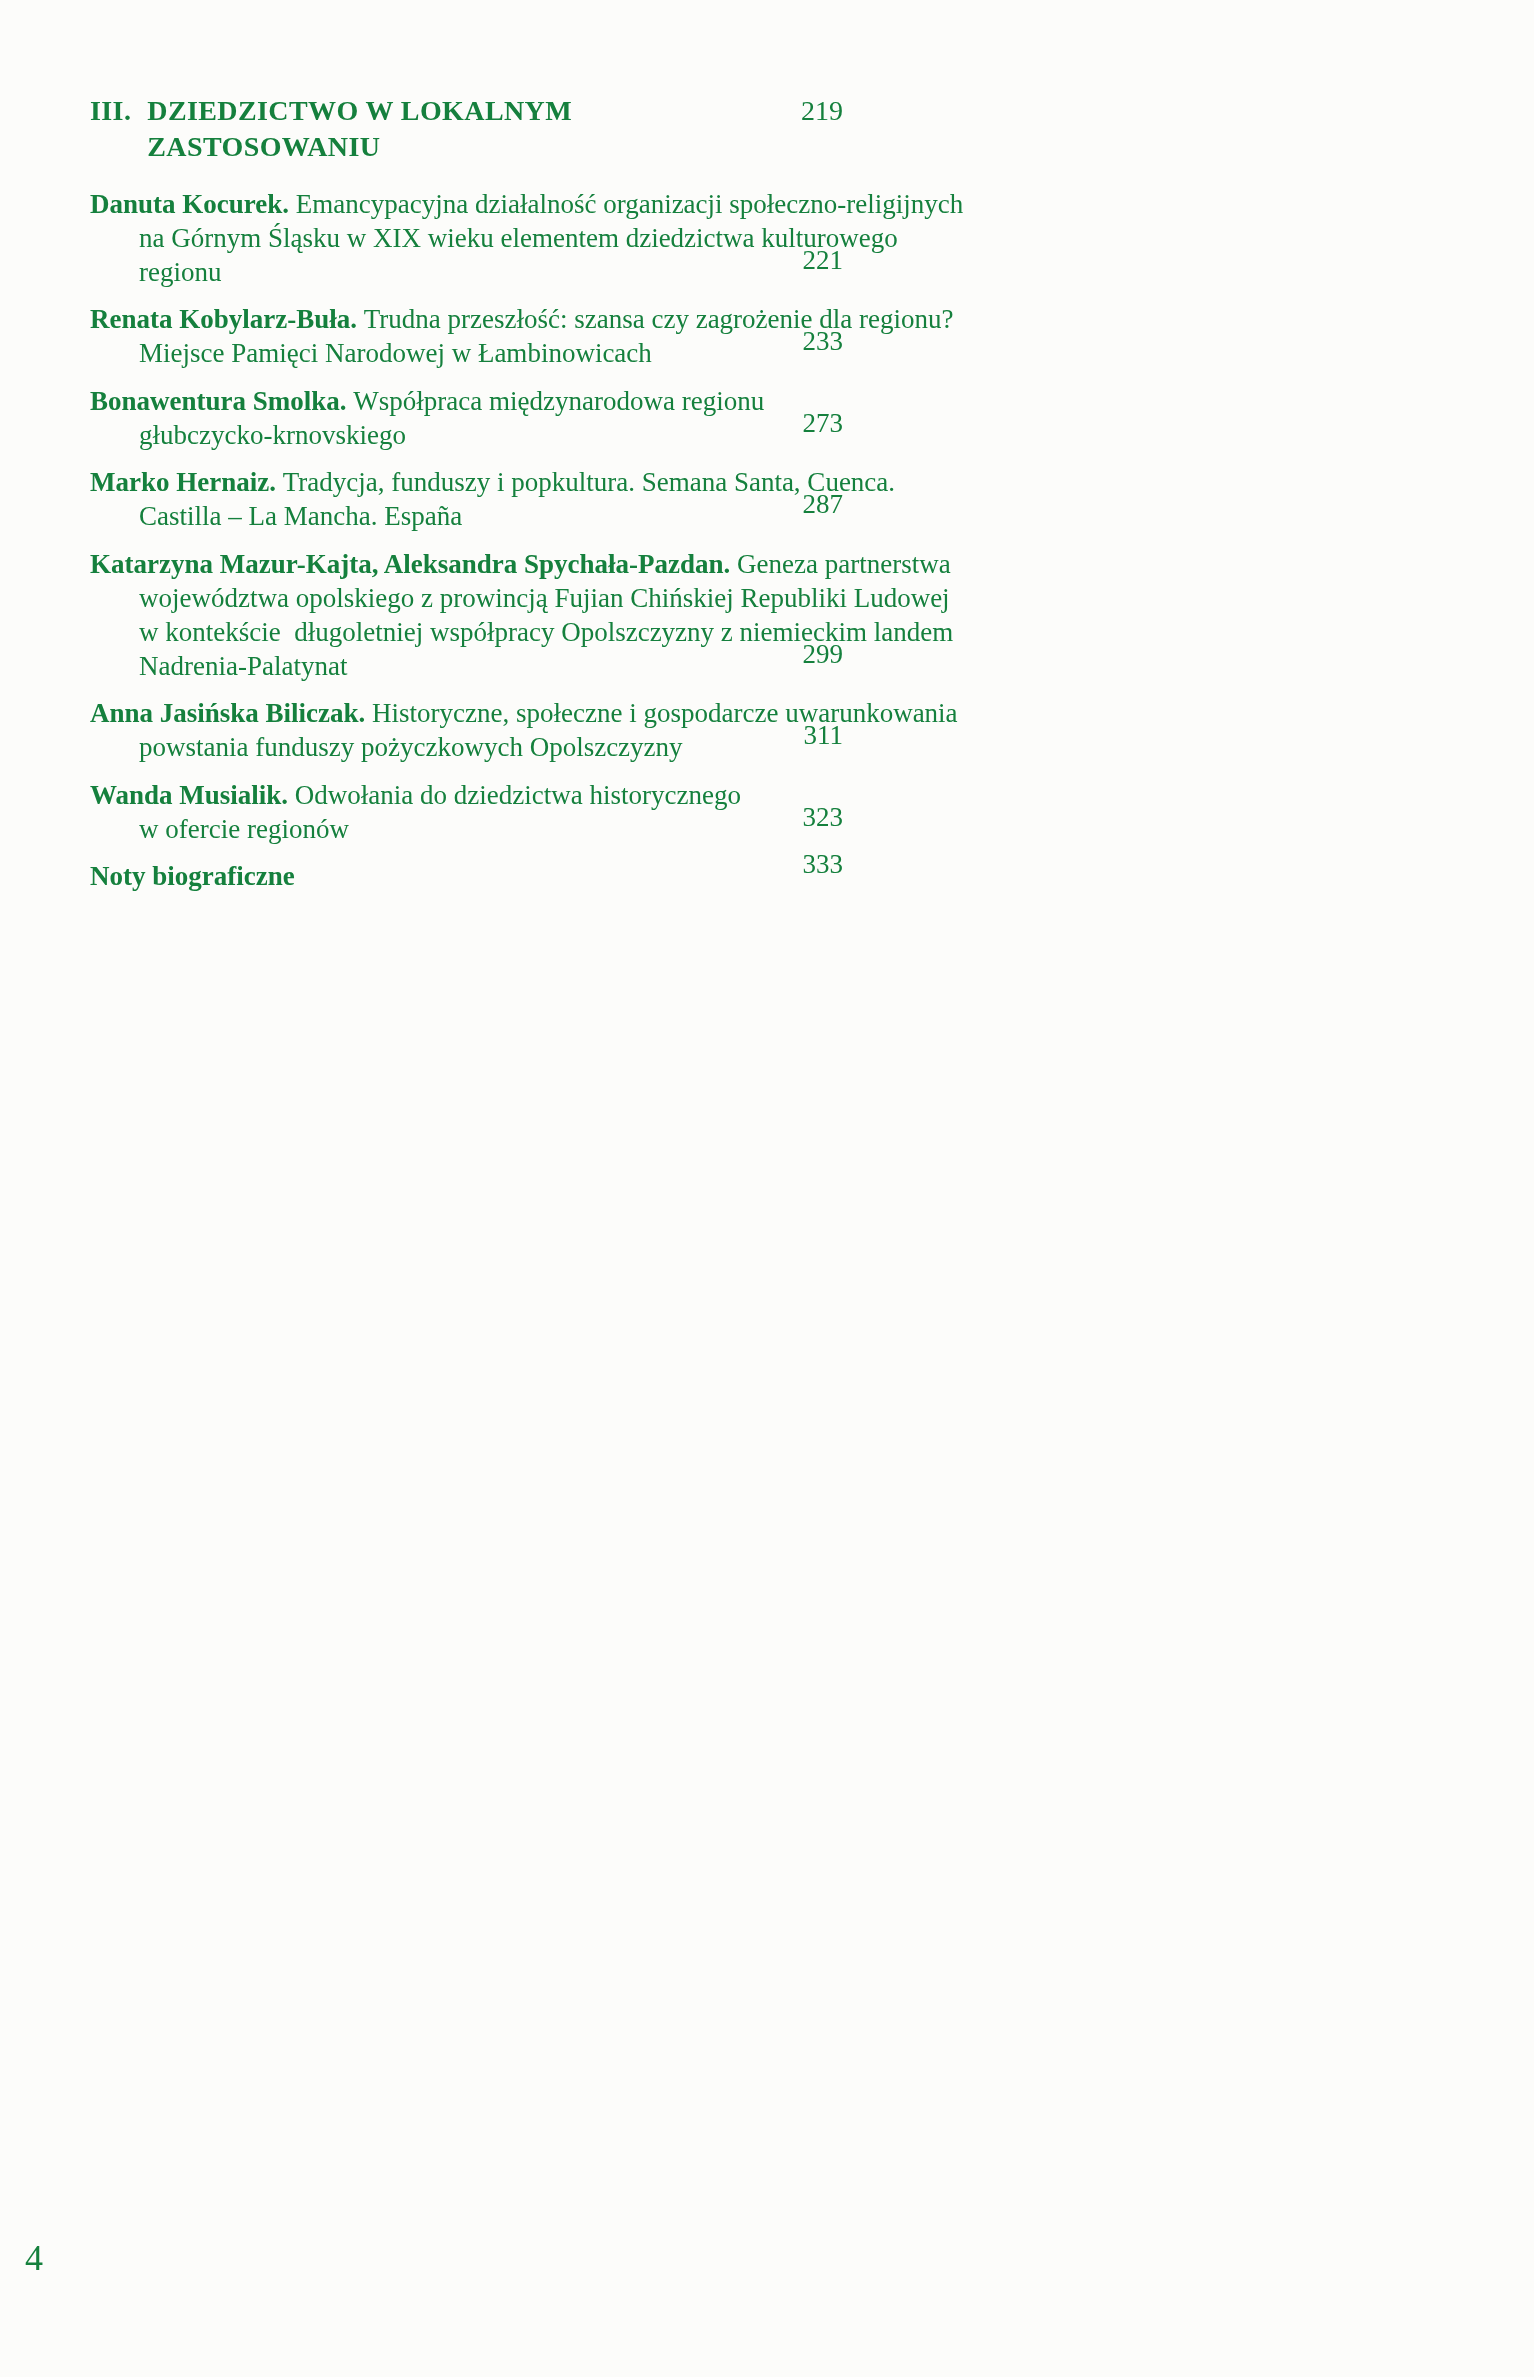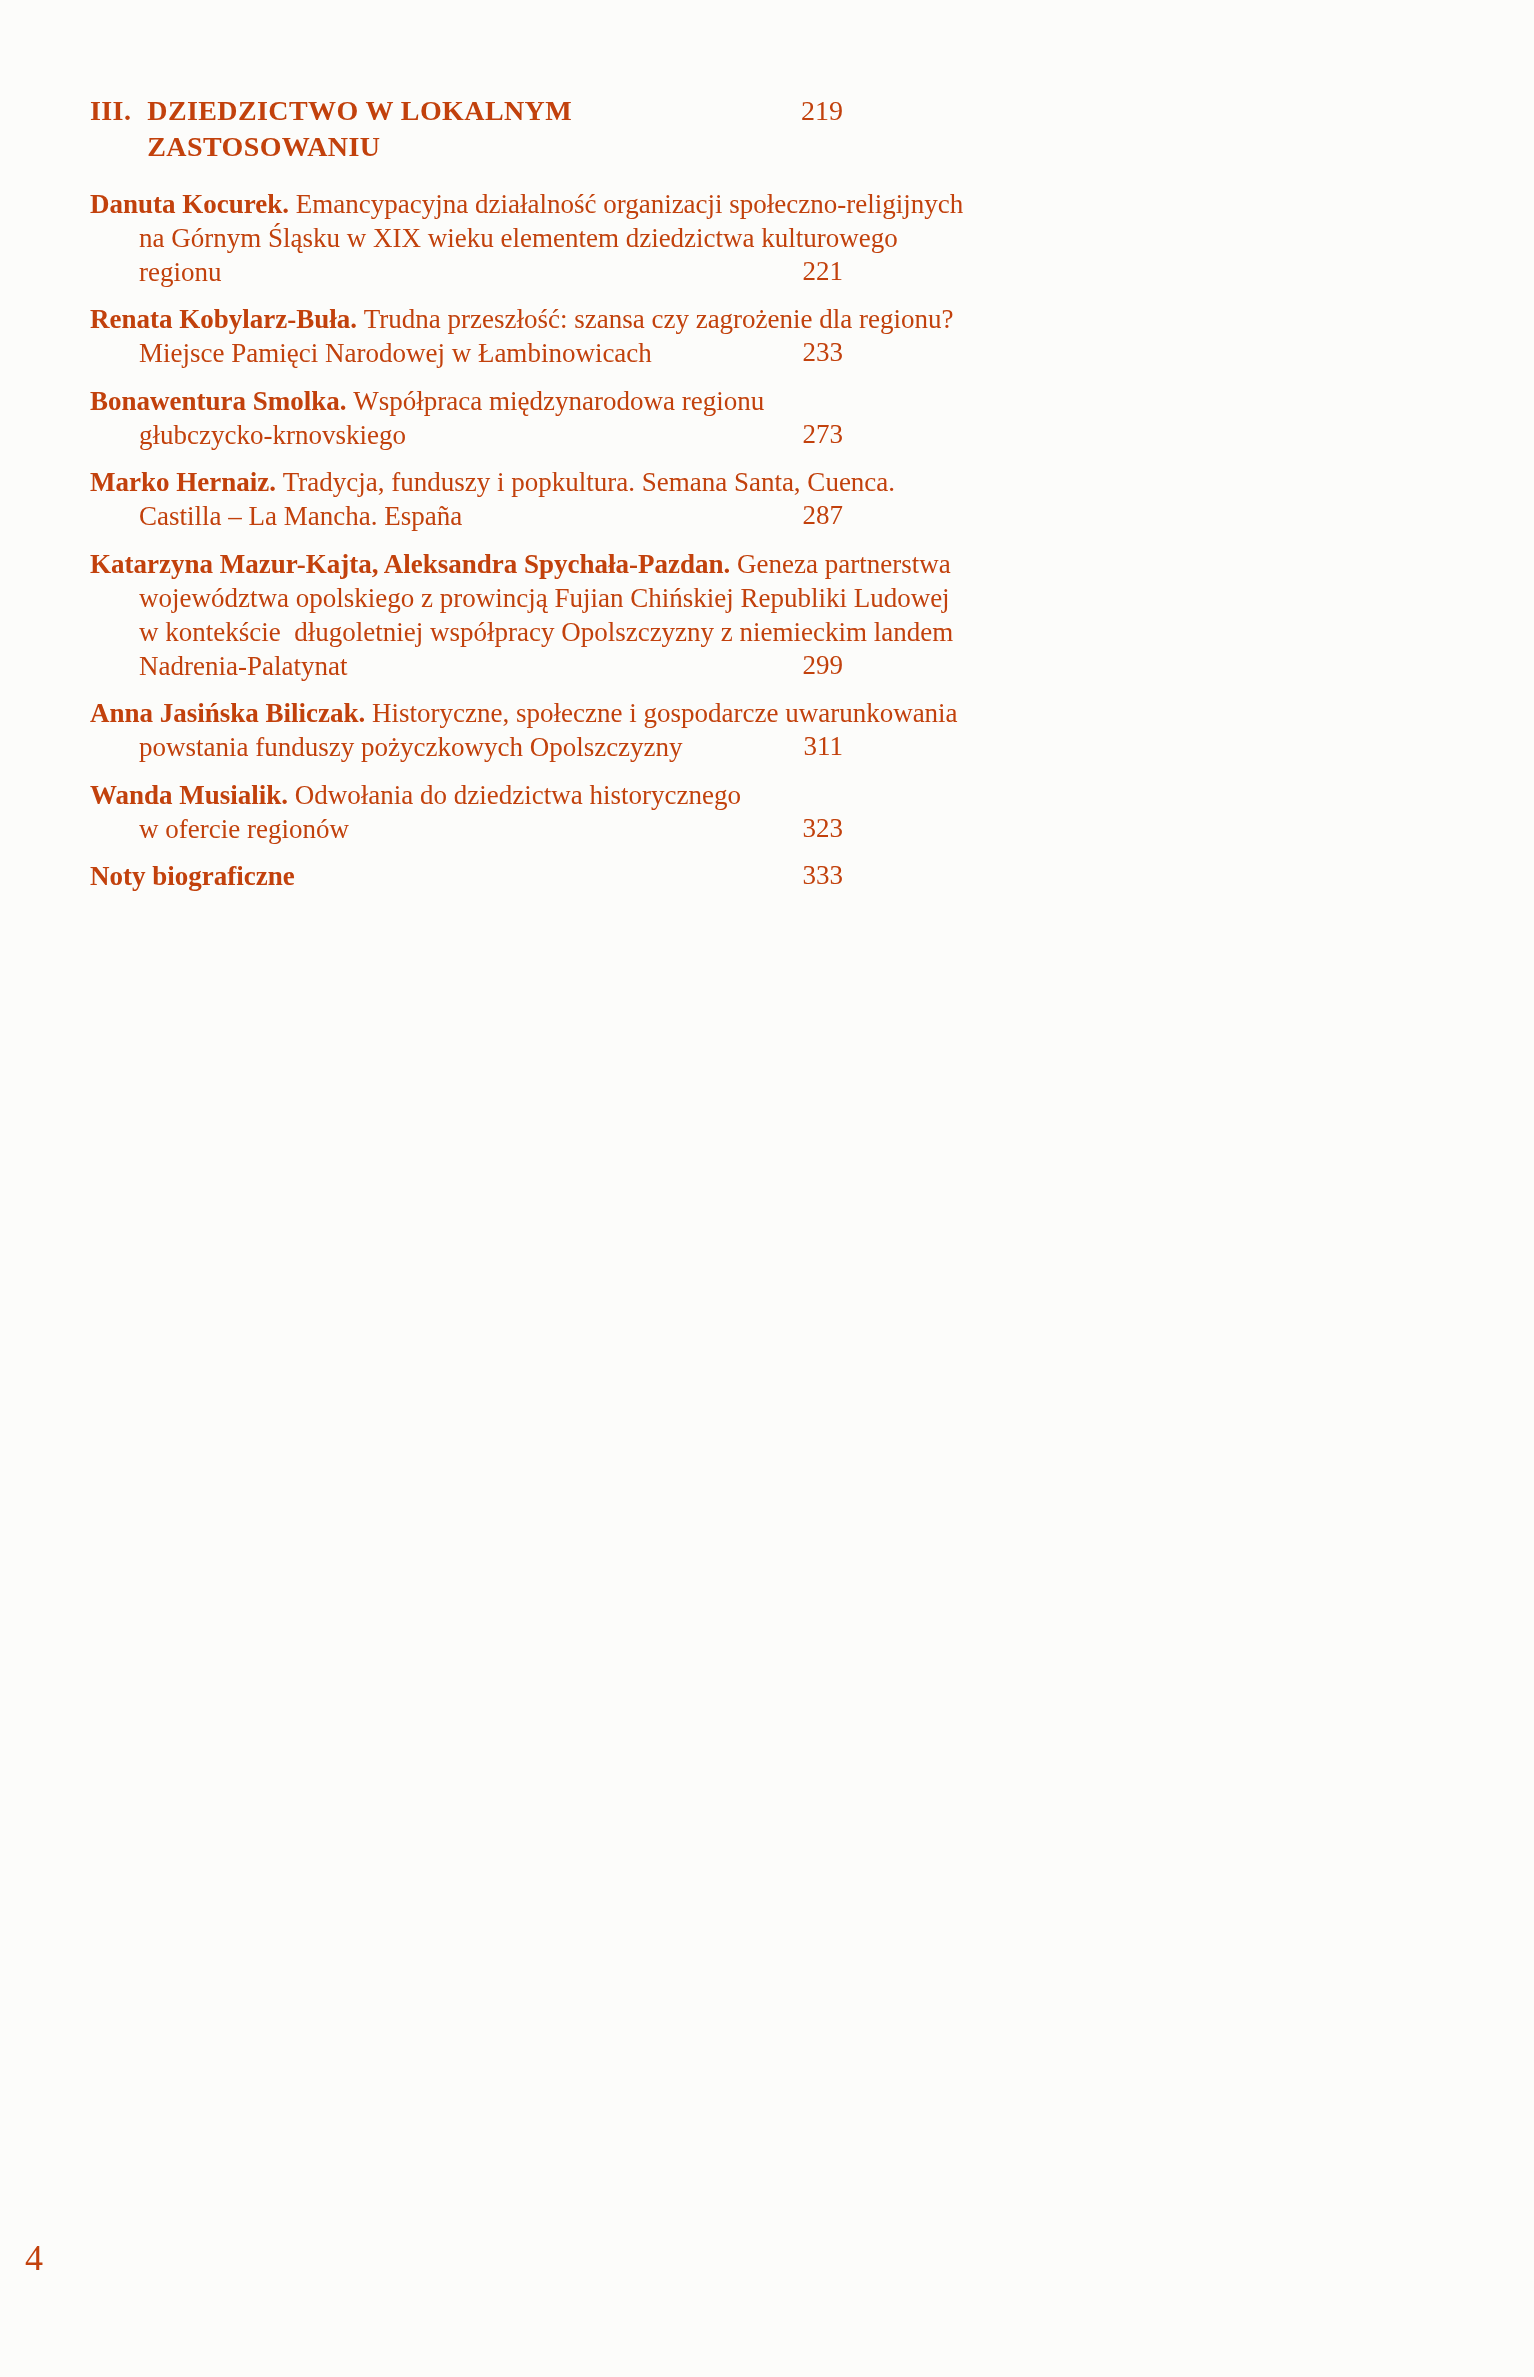--- a/index.html
+++ b/index.html
@@ -6,21 +6,21 @@
     margin: 0;
     padding: 0;
     background: #e9e9e9;
   }
   .sheet {
     position: relative;
     width: 1534px;
     height: 2377px;
     background: #fcfcfa;
     font-family: "Liberation Serif", "DejaVu Serif", serif;
-    color: #c2410c;
+    color: #15803d;
     overflow: hidden;
   }
   .textblock {
     position: absolute;
     left: 90px;
     top: 93px;
     width: 753px;
   }
   .section-header {
     display: flex;
@@ -56,21 +56,21 @@
   .entry .author {
     font-weight: bold;
     font-style: normal;
   }
   .entry .title {
     text-align: right;
   }
   .entry .pagenum {
     position: absolute;
     right: 0;
-    bottom: 1px;
+    bottom: 12px;
     font-style: normal;
     font-weight: normal;
     font-size: 27px;
     line-height: 34px;
   }
   .folio {
     position: absolute;
     left: 25px;
     top: 2238px;
     font-size: 36px;

